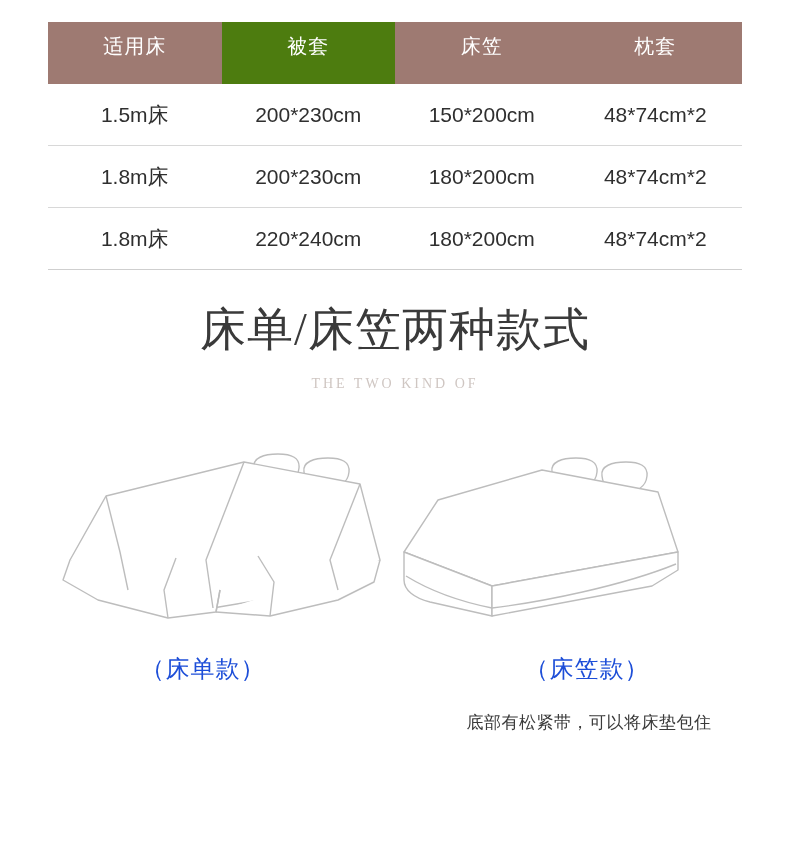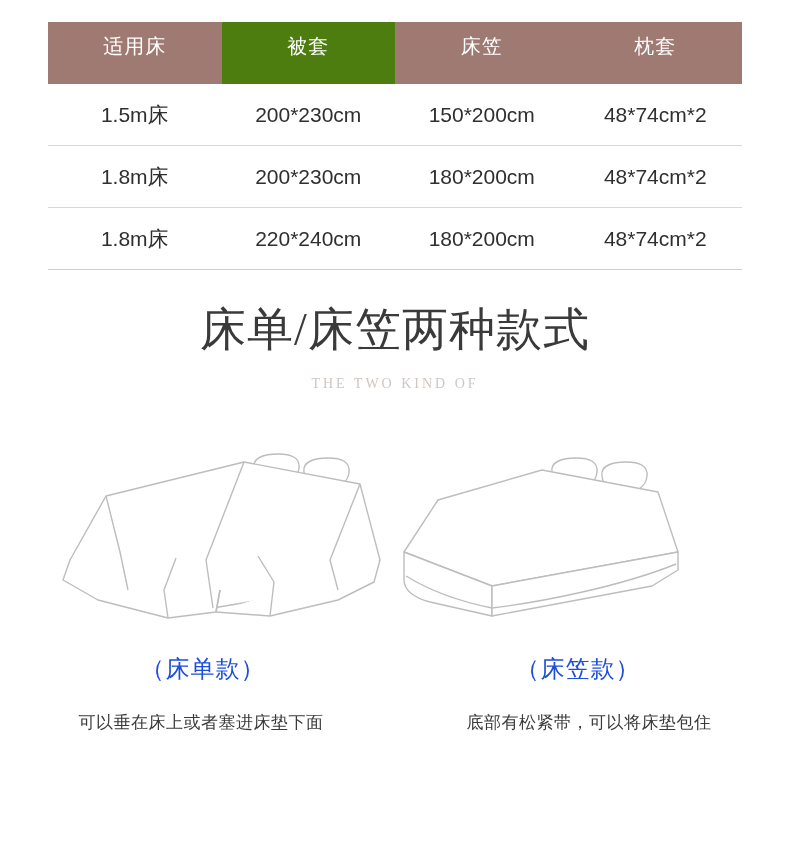--- a/index.html
+++ b/index.html
@@ -96,21 +96,21 @@
   .caption {
     position: absolute;
     width: 390px;
     text-align: center;
     font-size: 24px;
     color: #1d4ed8;
     top: 653px;
     letter-spacing: 1px;
   }
   .caption.left { left: 8px; }
-  .caption.right { left: 383px; }
+  .caption.right { left: 392px; }
 
   .desc {
     position: absolute;
     width: 390px;
     text-align: center;
     font-size: 17px;
     color: #3a3a3a;
     top: 711px;
     letter-spacing: 0.5px;
   }
@@ -196,16 +196,15 @@
           <path d="M100 168 C150 162 230 146 284 124" fill="none"></path>
         </g>
       </svg>
     </div>
 
   </div>
 
   <div class="caption left">（床单款）</div>
   <div class="caption right">（床笠款）</div>
 
-  <div class="desc left">可以垂在床上或者塞进床垫下面</div>
   <div class="desc right">底部有松紧带，可以将床垫包住</div>
 
 </div>
 
 </body></html>

